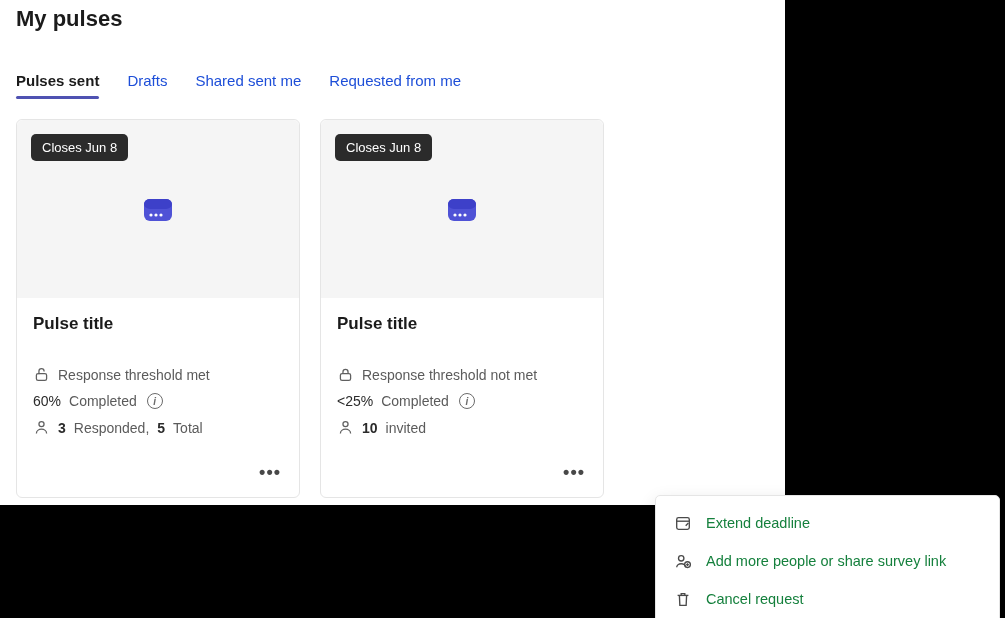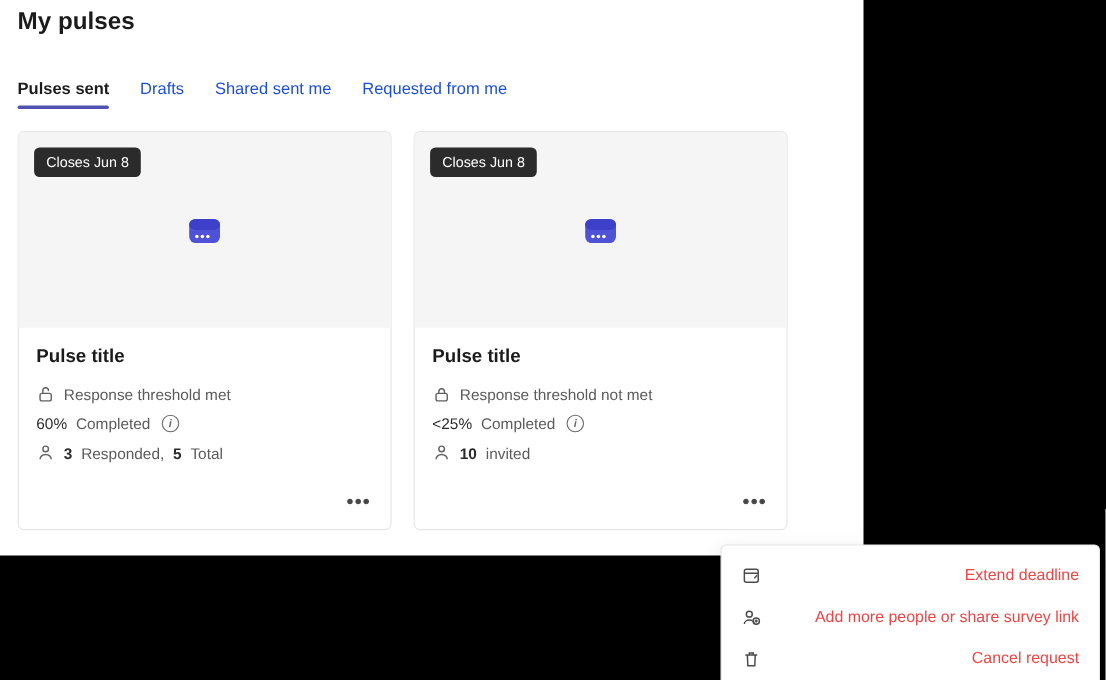--- a/index.html
+++ b/index.html
@@ -47,21 +47,21 @@
       bottom: -2px;
       height: 3px;
       background: #4f52b2;
       border-radius: 2px;
     }
     .cards {
       display: flex;
       gap: 20px;
     }
     .card {
-      width: 340px;
+      width: 284px;
       border: 1px solid #e5e5e5;
       border-radius: 6px;
       overflow: visible;
       background: #fff;
       position: relative;
     }
     .card-top {
       height: 178px;
       background: #f5f5f5;
       position: relative;
@@ -84,21 +84,21 @@
       width: 32px;
       height: 32px;
     }
     .card-body {
       padding: 16px 16px 12px 16px;
     }
     .card-title {
       font-size: 17px;
       font-weight: 700;
       color: #1b1b1b;
-      margin-bottom: 16px;
+      margin-bottom: 32px;
     }
     .meta-row {
       display: flex;
       align-items: center;
       gap: 8px;
       color: #5b5b5b;
       font-size: 14px;
       margin-bottom: 10px;
     }
     .meta-row .strong { color: #2b2b2b; font-weight: 400; }
@@ -148,23 +148,22 @@
       box-shadow: 0 6px 18px rgba(0,0,0,0.12);
       padding: 8px 0;
       z-index: 20;
     }
     .menu-item {
       display: flex;
       align-items: center;
       gap: 14px;
       padding: 10px 18px;
       font-size: 14.5px;
-      color: #ef4444;
+      color: #15803d;
       cursor: pointer;
-      justify-content: space-between;
     }
     .menu-icon {
       width: 18px;
       height: 18px;
       stroke: #4a4a4a;
       fill: none;
     }
   </style>
 </head>
 <body>

